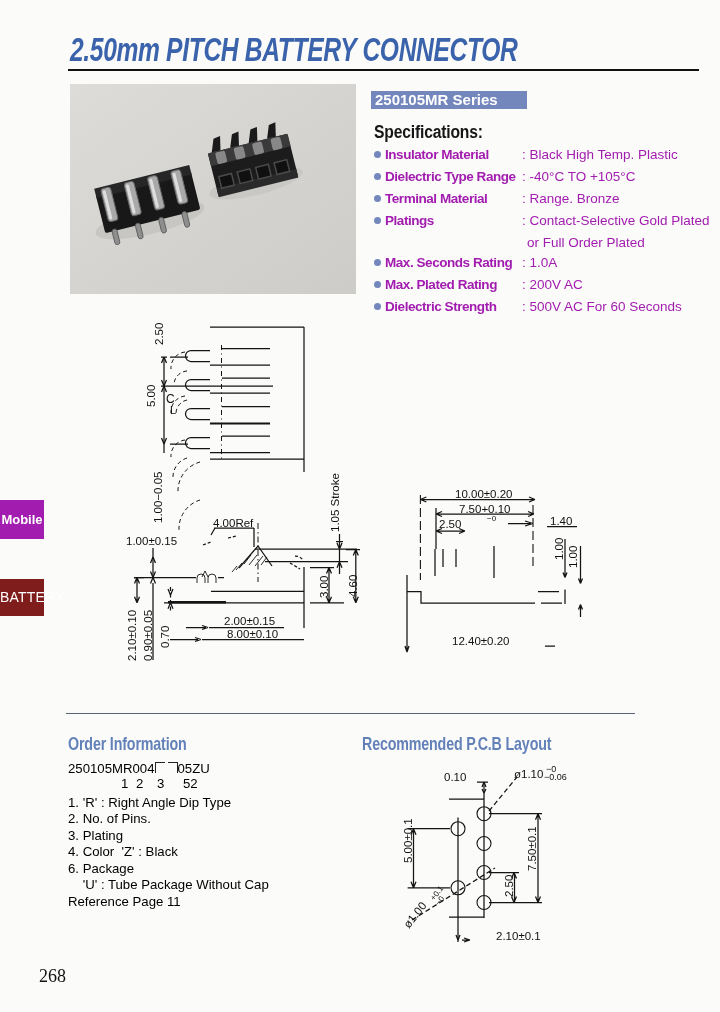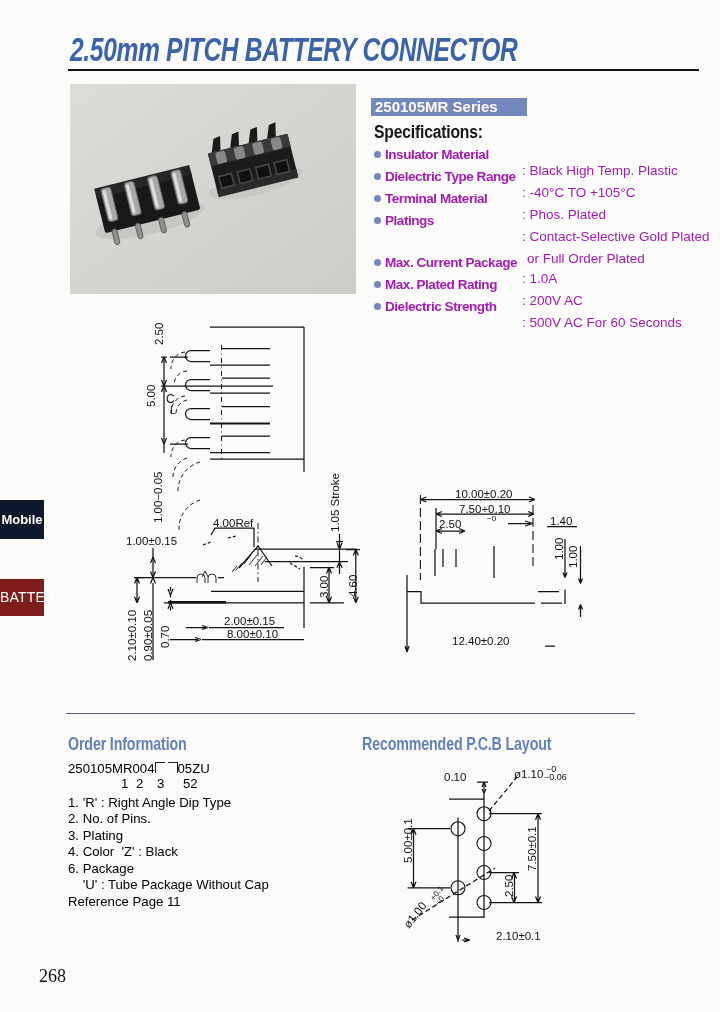--- a/index.html
+++ b/index.html
@@ -6,28 +6,28 @@
   body{width:720px;height:1012px;position:relative;background:#fbfbfa;
        font-family:"Liberation Sans",sans-serif;overflow:hidden;}
   .abs{position:absolute;}
   #title{left:70px;top:30px;font-size:34px;font-weight:bold;font-style:italic;
          color:#3a63ac;letter-spacing:-0.5px;white-space:nowrap;
          transform:scaleX(0.725);transform-origin:left top;}
   #rule1{left:68px;top:69px;width:631px;height:2px;background:#111;}
   #rule2{left:66px;top:713px;width:569px;height:1px;background:#5a6277;}
   #seriesbar{left:371px;top:91px;width:152px;height:18px;background:#7487bd;
              color:#ffffff;font-size:15px;font-weight:bold;line-height:18px;
-             padding-left:4px;letter-spacing:0px;margin-top:7px;}
+             padding-left:4px;letter-spacing:0px;}
   #spech{left:374px;top:122px;font-size:18px;font-weight:bold;color:#161616;letter-spacing:-0.2px;transform:scaleX(0.87);transform-origin:left top;}
   .srow{position:absolute;left:374px;width:346px;font-size:13.5px;color:#a21caf;white-space:nowrap;}
   .srow .b{display:inline-block;width:7px;height:7px;border-radius:50%;background:#7487bd;
            vertical-align:1px;margin-right:4px;}
   .srow .lab{font-weight:bold;letter-spacing:-0.45px;}
-  .srow .val{position:absolute;left:148px;top:0;font-weight:normal;margin-top:16px;}
-  #mobiletab{left:0;top:500px;width:44px;height:39px;background:#0f172a;color:#fff;
+  .srow .val{position:absolute;left:148px;top:0;font-weight:normal;}
+  #mobiletab{left:0;top:500px;width:44px;height:39px;background:#a21caf;color:#fff;
              font-size:13px;font-weight:bold;text-align:center;line-height:39px;}
   #batterytab{left:0;top:579px;width:44px;height:37px;background:#7f1d1d;color:#fff;
               font-size:14px;text-align:center;line-height:37px;letter-spacing:0.2px;}
   .bluehead{color:#6381b9;font-size:19px;font-weight:bold;letter-spacing:-0.2px;
             transform:scaleX(0.75);transform-origin:left top;white-space:nowrap;}
   #orderh{left:68px;top:733px;}
   #pcbh{left:362px;top:733px;}
   .oline{position:absolute;left:68px;font-size:13.2px;color:#000000;white-space:nowrap;letter-spacing:0px;}
   #pagenum{left:39px;top:966px;font-family:"Liberation Serif",serif;font-size:18px;color:#111;text-align:center;}
 </style>
@@ -92,26 +92,26 @@
       <rect x="-18" y="18" width="5" height="16" rx="2.5"></rect>
       <rect x="6" y="18" width="5" height="16" rx="2.5"></rect>
       <rect x="30" y="18" width="5" height="16" rx="2.5"></rect>
     </g>
   </g>
 </svg>
 <div id="seriesbar" class="abs">250105MR Series</div>
 <div id="spech" class="abs">Specifications:</div>
 <div class="srow" style="top:147px"><span class="b"></span><span class="lab">Insulator Material</span><span class="val">: Black High Temp. Plastic</span></div>
 <div class="srow" style="top:169px"><span class="b"></span><span class="lab">Dielectric Type Range</span><span class="val">: -40°C TO +105°C</span></div>
-<div class="srow" style="top:191px"><span class="b"></span><span class="lab">Terminal Material</span><span class="val">: Phos. Plated</span></div>
+<div class="srow" style="top:191px"><span class="b"></span><span class="lab">Terminal Material</span><span class="val">: Range. Bronze</span></div>
 <div class="srow" style="top:213px"><span class="b"></span><span class="lab">Platings</span><span class="val">: Contact-Selective Gold Plated</span></div>
 <div class="srow" style="top:235px">
     <span class="val" style="left:153px">or Full Order Plated</span>
   </div>
-<div class="srow" style="top:255px"><span class="b"></span><span class="lab">Max. Current Package</span><span class="val">: 1.0A</span></div>
+<div class="srow" style="top:255px"><span class="b"></span><span class="lab">Max. Seconds Rating</span><span class="val">: 1.0A</span></div>
 <div class="srow" style="top:277px"><span class="b"></span><span class="lab">Max. Plated Rating</span><span class="val">: 200V AC</span></div>
 <div class="srow" style="top:299px"><span class="b"></span><span class="lab">Dielectric Strength</span><span class="val">: 500V AC For 60 Seconds</span></div>
 <div id="mobiletab" class="abs">Mobile</div>
 <div id="batterytab" class="abs">BATTERY</div>
 <div id="rule2" class="abs"></div>
 <div id="orderh" class="abs bluehead">Order Information</div>
 <div id="pcbh" class="abs bluehead">Recommended P.C.B Layout</div>
 <div class="oline" style="top:760.5px">250105MR004<span style="display:inline-block;width:9px;height:10px;border-top:1.4px solid #222;border-left:1.4px solid #222;"></span><span style="display:inline-block;width:9px;height:10px;border-top:1.4px solid #222;border-right:1.4px solid #222;margin-left:3px;"></span>05ZU</div>
 <div class="oline" style="top:776px;left:121px">1</div>
 <div class="oline" style="top:776px;left:136px">2</div>

